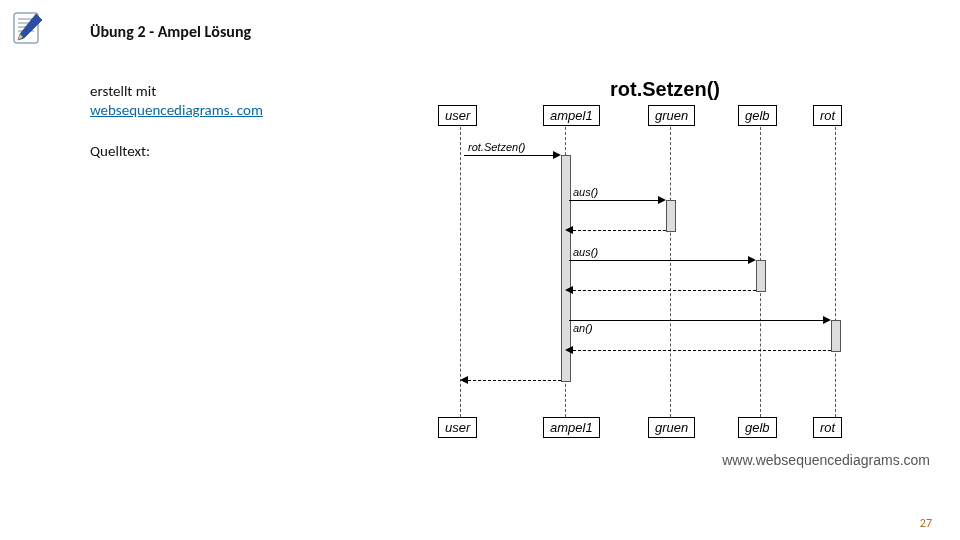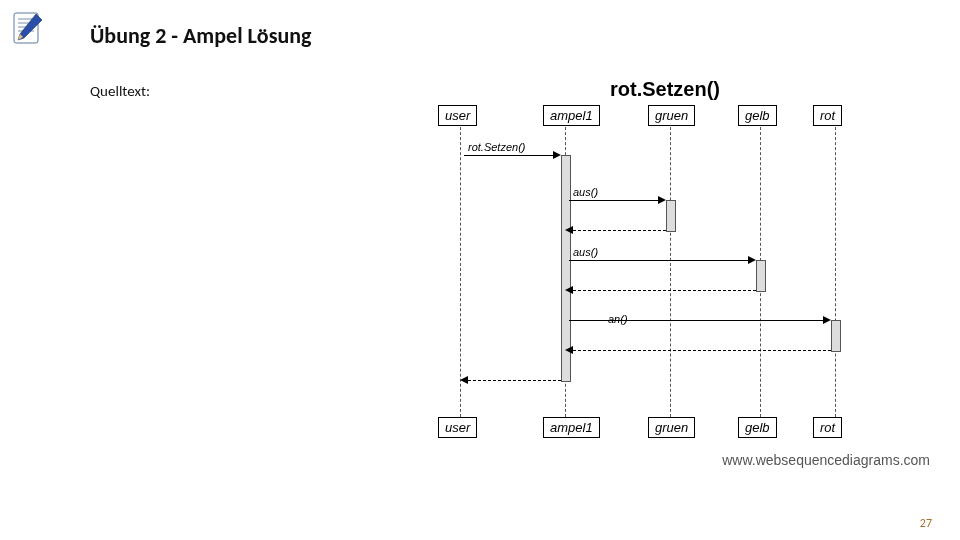--- a/index.html
+++ b/index.html
@@ -21,21 +21,21 @@
     position: absolute;
     left: 10px;
     top: 10px;
     width: 36px;
     height: 36px;
   }
   .title {
     position: absolute;
     left: 90px;
     top: 22px;
-    font-size: 22px;
+    font-size: 16px;
     font-weight: bold;
     color: #111;
   }
   .left-col {
     position: absolute;
     left: 90px;
     top: 82px;
     width: 320px;
     font-size: 15px;
     line-height: 1.25;
@@ -154,20 +154,24 @@
       <line x1="8" y1="17" x2="24" y2="17" stroke="#7a94aa" stroke-width="1"></line>
       <line x1="8" y1="21" x2="24" y2="21" stroke="#7a94aa" stroke-width="1"></line>
       <polygon points="26,4 32,10 14,28 8,30 10,24" fill="#2a4fa8" stroke="#16306a" stroke-width="0.6"></polygon>
       <polygon points="8,30 10,24 13,27" fill="#e6c27a"></polygon>
     </svg>
   </div>
 
   <div class="title">Übung 2 - Ampel  Lösung</div>
 
   <div class="left-col">
+    <div class="para2">
+      <span>erstellt mit</span><br>
+      <span class="link">websequencediagrams. com</span>
+    </div>
     <div class="quell">Quelltext:</div>
   </div>
 
   <div class="diagram">
     <div class="diag-title">rot.Setzen()</div>
     <div class="lifelines" id="lifelines">
         <div class="part-box" style="left: 38px; top: 0px;">user</div>
         <div class="part-box" style="left: 38px; top: 312px;">user</div>
         <div class="lifeline" style="left: 60px; top: 22px; height: 290px;"></div>
         <div class="part-box" style="left: 143px; top: 0px;">ampel1</div>
@@ -194,21 +198,21 @@
         <div class="msg-label" style="left: 173px; top: 81px;">aus()</div>
         <div class="arrow-line-dash" style="left: 173px; top: 125px; width: 93px;"></div>
         <div class="arrow-head-left" style="top: 121px; left: 165px;"></div>
         <div class="arrow-line-solid" style="left: 169px; top: 155px; width: 183px;"></div>
         <div class="arrow-head-right" style="top: 151px; left: 348px;"></div>
         <div class="msg-label" style="left: 173px; top: 141px;">aus()</div>
         <div class="arrow-line-dash" style="left: 173px; top: 185px; width: 183px;"></div>
         <div class="arrow-head-left" style="top: 181px; left: 165px;"></div>
         <div class="arrow-line-solid" style="left: 169px; top: 215px; width: 258px;"></div>
         <div class="arrow-head-right" style="top: 211px; left: 423px;"></div>
-        <div class="msg-label" style="left: 173px; top: 208px; margin-left: 35px;">an()</div>
+        <div class="msg-label" style="left: 173px; top: 217px;">an()</div>
         <div class="arrow-line-dash" style="left: 173px; top: 245px; width: 258px;"></div>
         <div class="arrow-head-left" style="top: 241px; left: 165px;"></div>
         <div class="arrow-line-dash" style="left: 68px; top: 275px; width: 93px;"></div>
         <div class="arrow-head-left" style="top: 271px; left: 60px;"></div>
       </div>
     <div class="attribution">www.websequencediagrams.com</div>
   </div>
 
   <div class="page-num">27</div>
 

